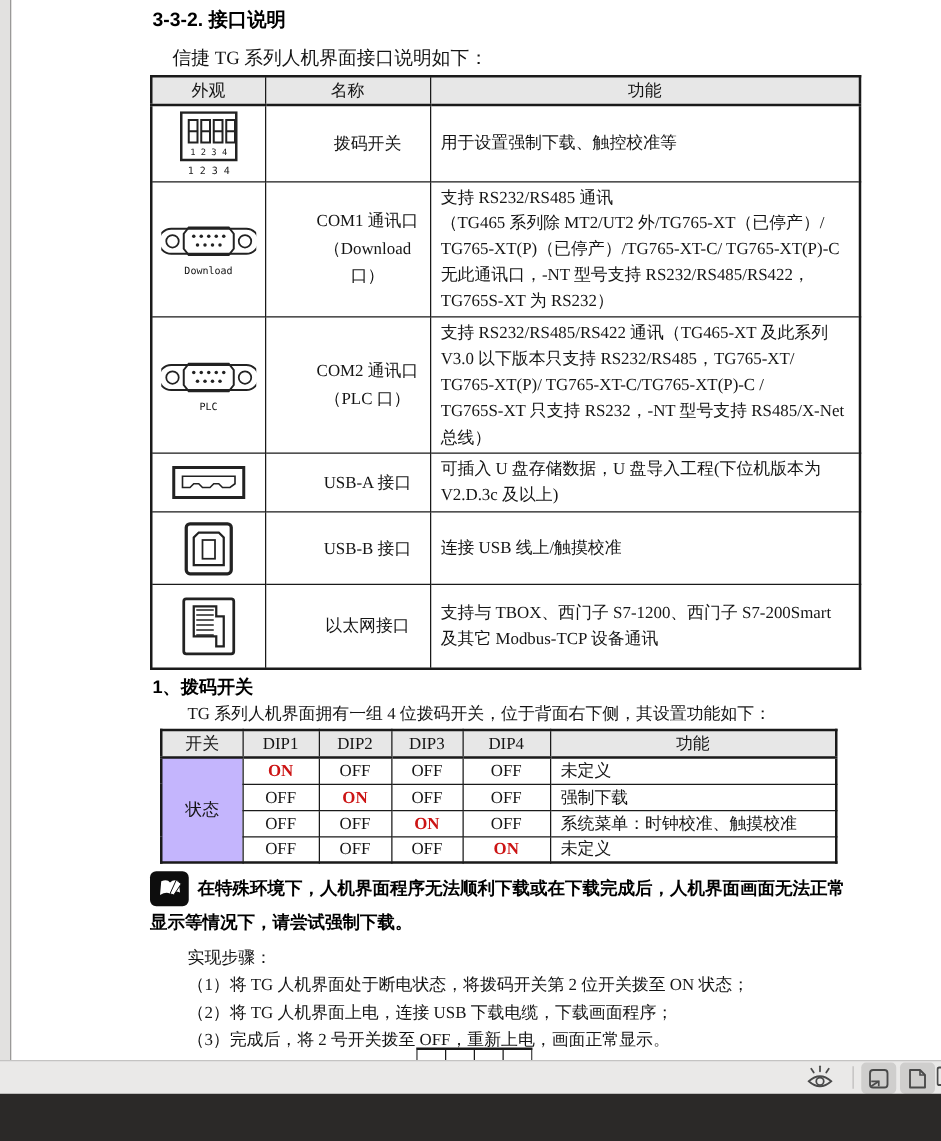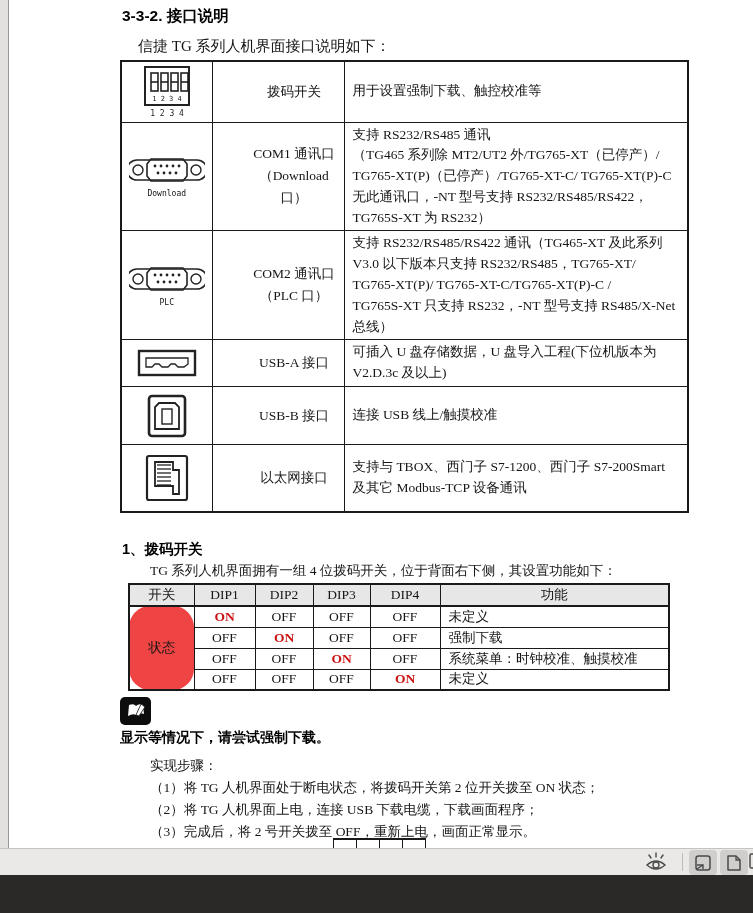--- a/index.html
+++ b/index.html
@@ -28,21 +28,21 @@
   #iface-table { left:110px; top:60px; width:567px; border:2px solid #1a1a1a; }
   #iface-table th { background:#e7e7e7; height:23px; text-align:center; border-bottom:2px solid #1a1a1a; }
   #iface-table td.c-icon { text-align:center; vertical-align:middle; }
   #iface-table td.c-name { text-align:center; vertical-align:middle; line-height:22px;padding-left:32px; }
   #iface-table td.c-func { vertical-align:middle; padding:2px 4px 2px 8px; line-height:20.8px; }
 
   #dip-table { left:118px; top:583px; width:540px; border:2px solid #1a1a1a; }
   #dip-table th { background:#e7e7e7; height:22px; text-align:center; border-bottom:2px solid #1a1a1a; }
   #dip-table td { height:21px; text-align:center; }
   #dip-table td.func { text-align:left; padding-left:8px; }
-  #dip-table td.state { background:#ef4444;border-radius:21px; }
+  #dip-table td.state { background:#c4b5fd; }
   #dip-table td.on { color:#cc1414; font-weight:bold; }
 
   .heading2 {
     position:absolute; left:112px; top:540px;
     font-family:"Liberation Sans","DejaVu Sans",sans-serif;
     font-weight:bold; font-size:14.5px; color:#000;
   }
   .dip-intro { position:absolute; left:140px; top:562px; font-size:13.5px; }
 
   .note-icon {
@@ -96,20 +96,25 @@
   <div class="sec-title">3-3-2.  接口说明</div>
   <div class="intro">信捷 TG 系列人机界面接口说明如下：</div>
 
   <table class="doc-table" id="iface-table">
     <colgroup>
         <col style="width:91px">
         <col style="width:132px">
         <col style="width:344px">
       </colgroup>
     <tbody>
+        <tr>
+      <th>外观</th>
+      <th>名称</th>
+      <th>功能</th>
+    </tr>
 
     <tr style="height:61px">
       <td class="c-icon">
         <span>
           <svg width="58" height="52" viewBox="0 0 58 52">
             <rect x="7" y="1" width="44" height="38" fill="none" stroke="#222" stroke-width="2"></rect>
             <g fill="none" stroke="#222" stroke-width="1.6">
               <rect x="13" y="7" width="7" height="18"></rect>
                   <rect x="23" y="7" width="7" height="18"></rect>
               <rect x="33" y="7" width="7" height="18"></rect>
@@ -320,20 +325,21 @@
     </tr>
   </tbody>
     </table>
 
   <div class="note-icon">
     <svg width="22" height="20" viewBox="0 0 22 20">
       <path d="M3 15 q5 -3 8 -1 q4 -3 8 -1 l-1 -9 q-4 -2 -7 1 q-2 -3 -7 -1 z" fill="#ffffff"></path>
       <path d="M11 14 l5 -11 l4 3 l-6 9 z" fill="#ffffff" stroke="#0d0d0d" stroke-width="0.8"></path>
     </svg>
   </div>
+  <div class="note-line1">在特殊环境下，人机界面程序无法顺利下载或在下载完成后，人机界面画面无法正常</div>
   <div class="note-line2">显示等情况下，请尝试强制下载。</div>
 
   <div class="steps-heading">实现步骤：</div>
   <div class="step step1">（1）将 TG 人机界面处于断电状态，将拨码开关第 2 位开关拨至 ON 状态；</div>
   <div class="step step2">（2）将 TG 人机界面上电，连接 USB 下载电缆，下载画面程序；</div>
   <div class="step step3">（3）完成后，将 2 号开关拨至 OFF，重新上电，画面正常显示。</div>
 
 </div>
 
 <div class="frag-table">

